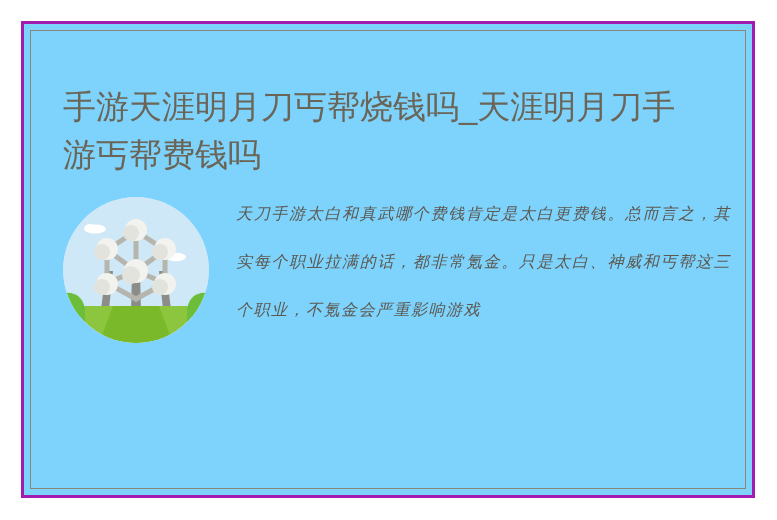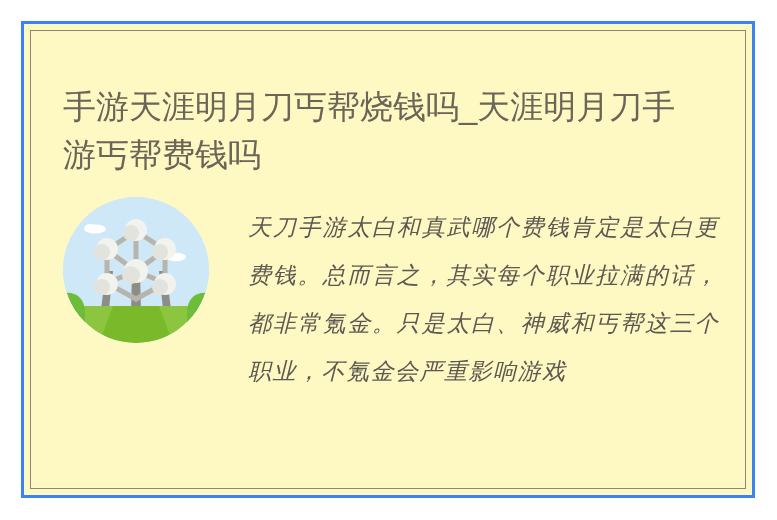--- a/index.html
+++ b/index.html
@@ -14,22 +14,22 @@
     font-family: "Liberation Sans", "DejaVu Sans", sans-serif;
   }
 
   
   .page-frame {
     position: absolute;
     left: 21px;
     top: 21px;
     width: 734px;
     height: 477px;
-    border: 3px solid #3b82f6;
-    background: #fef9c3;
+    border: 3px solid #a21caf;
+    background: #7dd3fc;
     box-sizing: border-box;
   }
   .page-frame-inner {
     position: absolute;
     left: 6px;
     top: 6px;
     right: 6px;
     bottom: 6px;
     border: 1px solid #8a8479;
     box-sizing: border-box;
@@ -76,27 +76,27 @@
 
   
   .body-col {
     flex: 1 1 auto;
     margin-left: 27px;
     height: 272px;
     overflow: hidden;
   }
   .body-text {
     color: #5d5850;
-    font-family: Liberation Sans, sans-serif;
-    font-size: 23px;
+    font-family: Liberation Mono, monospace;
+    font-size: 16px;
     line-height: 48px;
     letter-spacing: 1.5px;
     text-align: justify;
     text-justify: inter-character;
-    margin: 12px;
+    margin: 0;
     font-style: italic;
   }
 </style>
 </head>
 <body>
 
 <div class="page-frame">
   <div class="page-frame-inner">
 
     <h1 class="article-title">手游天涯明月刀丐帮烧钱吗_天涯明月刀手游丐帮费钱吗</h1>

